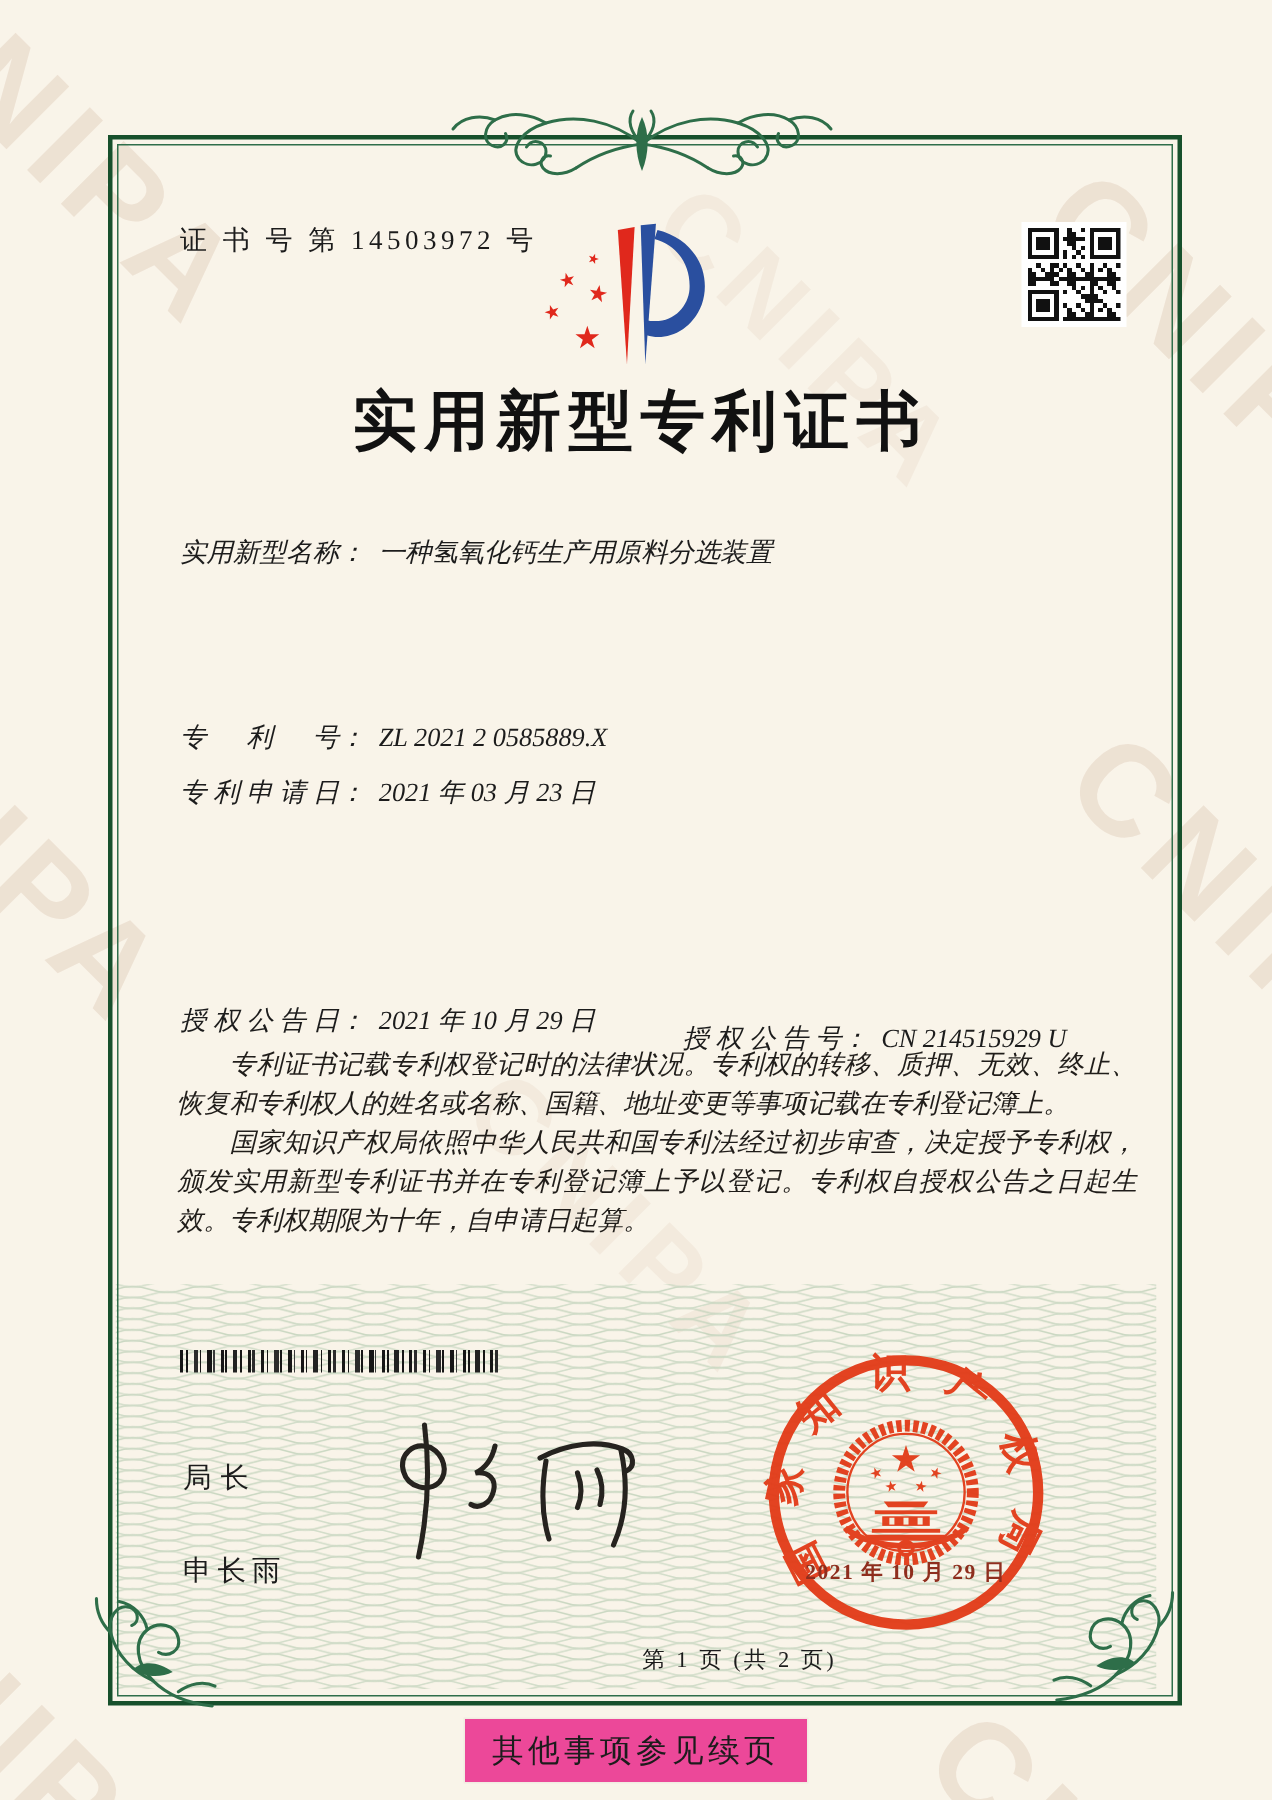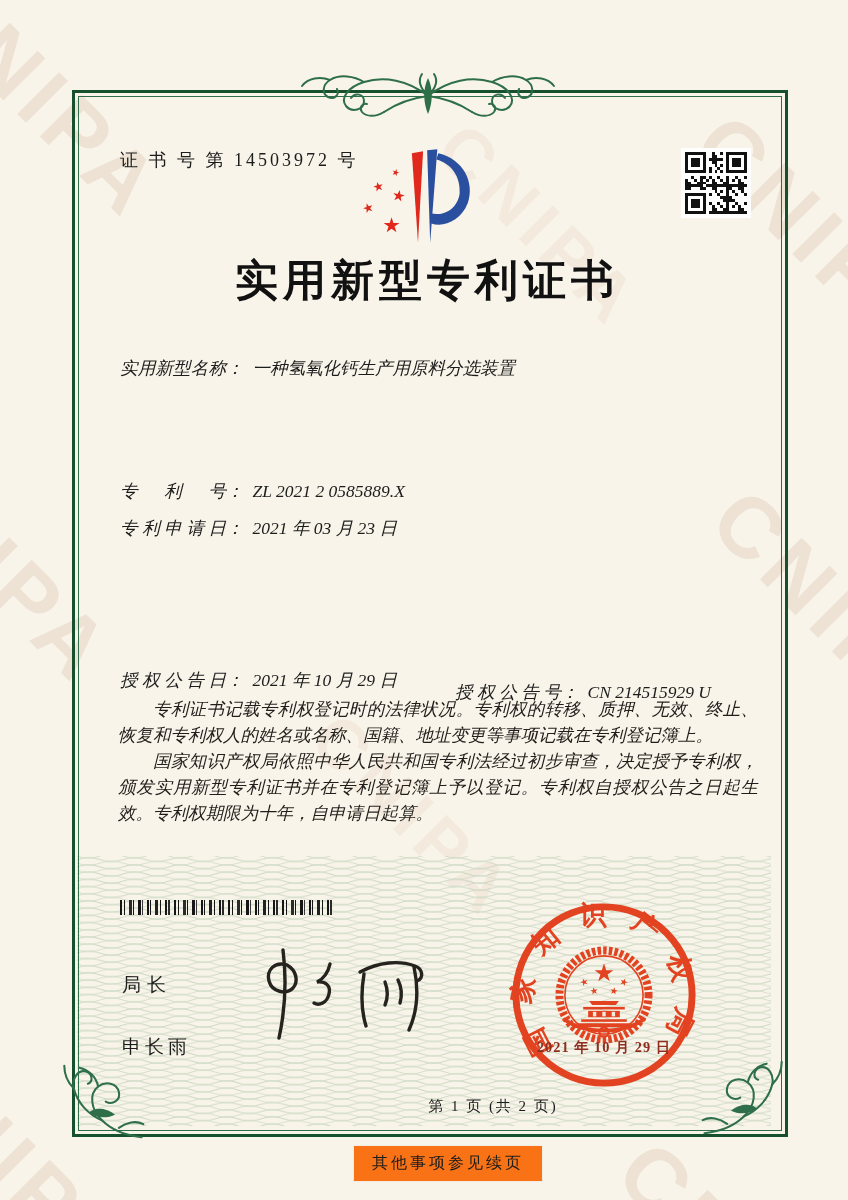--- a/index.html
+++ b/index.html
@@ -17,21 +17,21 @@
   .frow{position:absolute;left:0;white-space:nowrap;font-size:17.5px;font-style:italic;}
   .flabel{display:inline-block;width:106px;text-align:justify;text-align-last:justify;}
   .fvalue{margin-left:9px;}
   .pair2{position:absolute;left:335px;top:0;margin-top:12px;}
   .paras{left:118px;top:696px;width:640px;font-size:17.5px;line-height:26px;text-align:justify;font-style:italic;color:#201d1a;}
   .paras p{margin:0;text-indent:2em;}
   .barcode{left:120px;top:900px;width:216px;height:15px;z-index:2;background:repeating-linear-gradient(90deg,#161616 0 2px,transparent 2px 4px,#161616 4px 5px,transparent 5px 9px,#2b2b2b 9px 12px,transparent 12px 13px,#161616 13px 14px,transparent 14px 18px,#161616 18px 21px,transparent 21px 22px,#3a3a3a 22px 23px,transparent 23px 27px,#161616 27px 29px,transparent 29px 30px,#161616 30px 31px,transparent 31px 35px,#222 35px 38px,transparent 38px 40px,#161616 40px 41px,transparent 41px 45px,#161616 45px 47px,transparent 47px 48px,#2b2b2b 48px 50px,transparent 50px 54px);}
   .officer-title{left:122px;top:972px;font-size:19px;letter-spacing:6px;}
   .officer-name{left:122px;top:1006px;font-size:19px;letter-spacing:4px;margin-top:28px;}
   .page-info{left:72px;top:1097px;width:842px;text-align:center;font-size:15px;letter-spacing:2px;}
-  .cont-note{left:448px;top:1146px;transform:translateX(-50%);background:#f97316;padding:7px 18px;font-size:16px;letter-spacing:3px;box-shadow:0 0 0 1px rgba(0,0,0,0.03);}
+  .cont-note{left:424px;top:1146px;transform:translateX(-50%);background:#ec4899;padding:7px 18px;font-size:21px;letter-spacing:3px;box-shadow:0 0 0 1px rgba(0,0,0,0.03);}
   .qr-wrap{position:absolute;left:681px;top:148px;width:70px;height:70px;background:#ffffff;z-index:2;}
   .qr-wrap svg{position:absolute;left:4px;top:4px;}
   .abs{position:absolute;}
 </style>
 </head>
 <body>
 
 <div id="page">
 
   <span class="wm" style="left:-30px;top:-45px">CNIPA</span>

